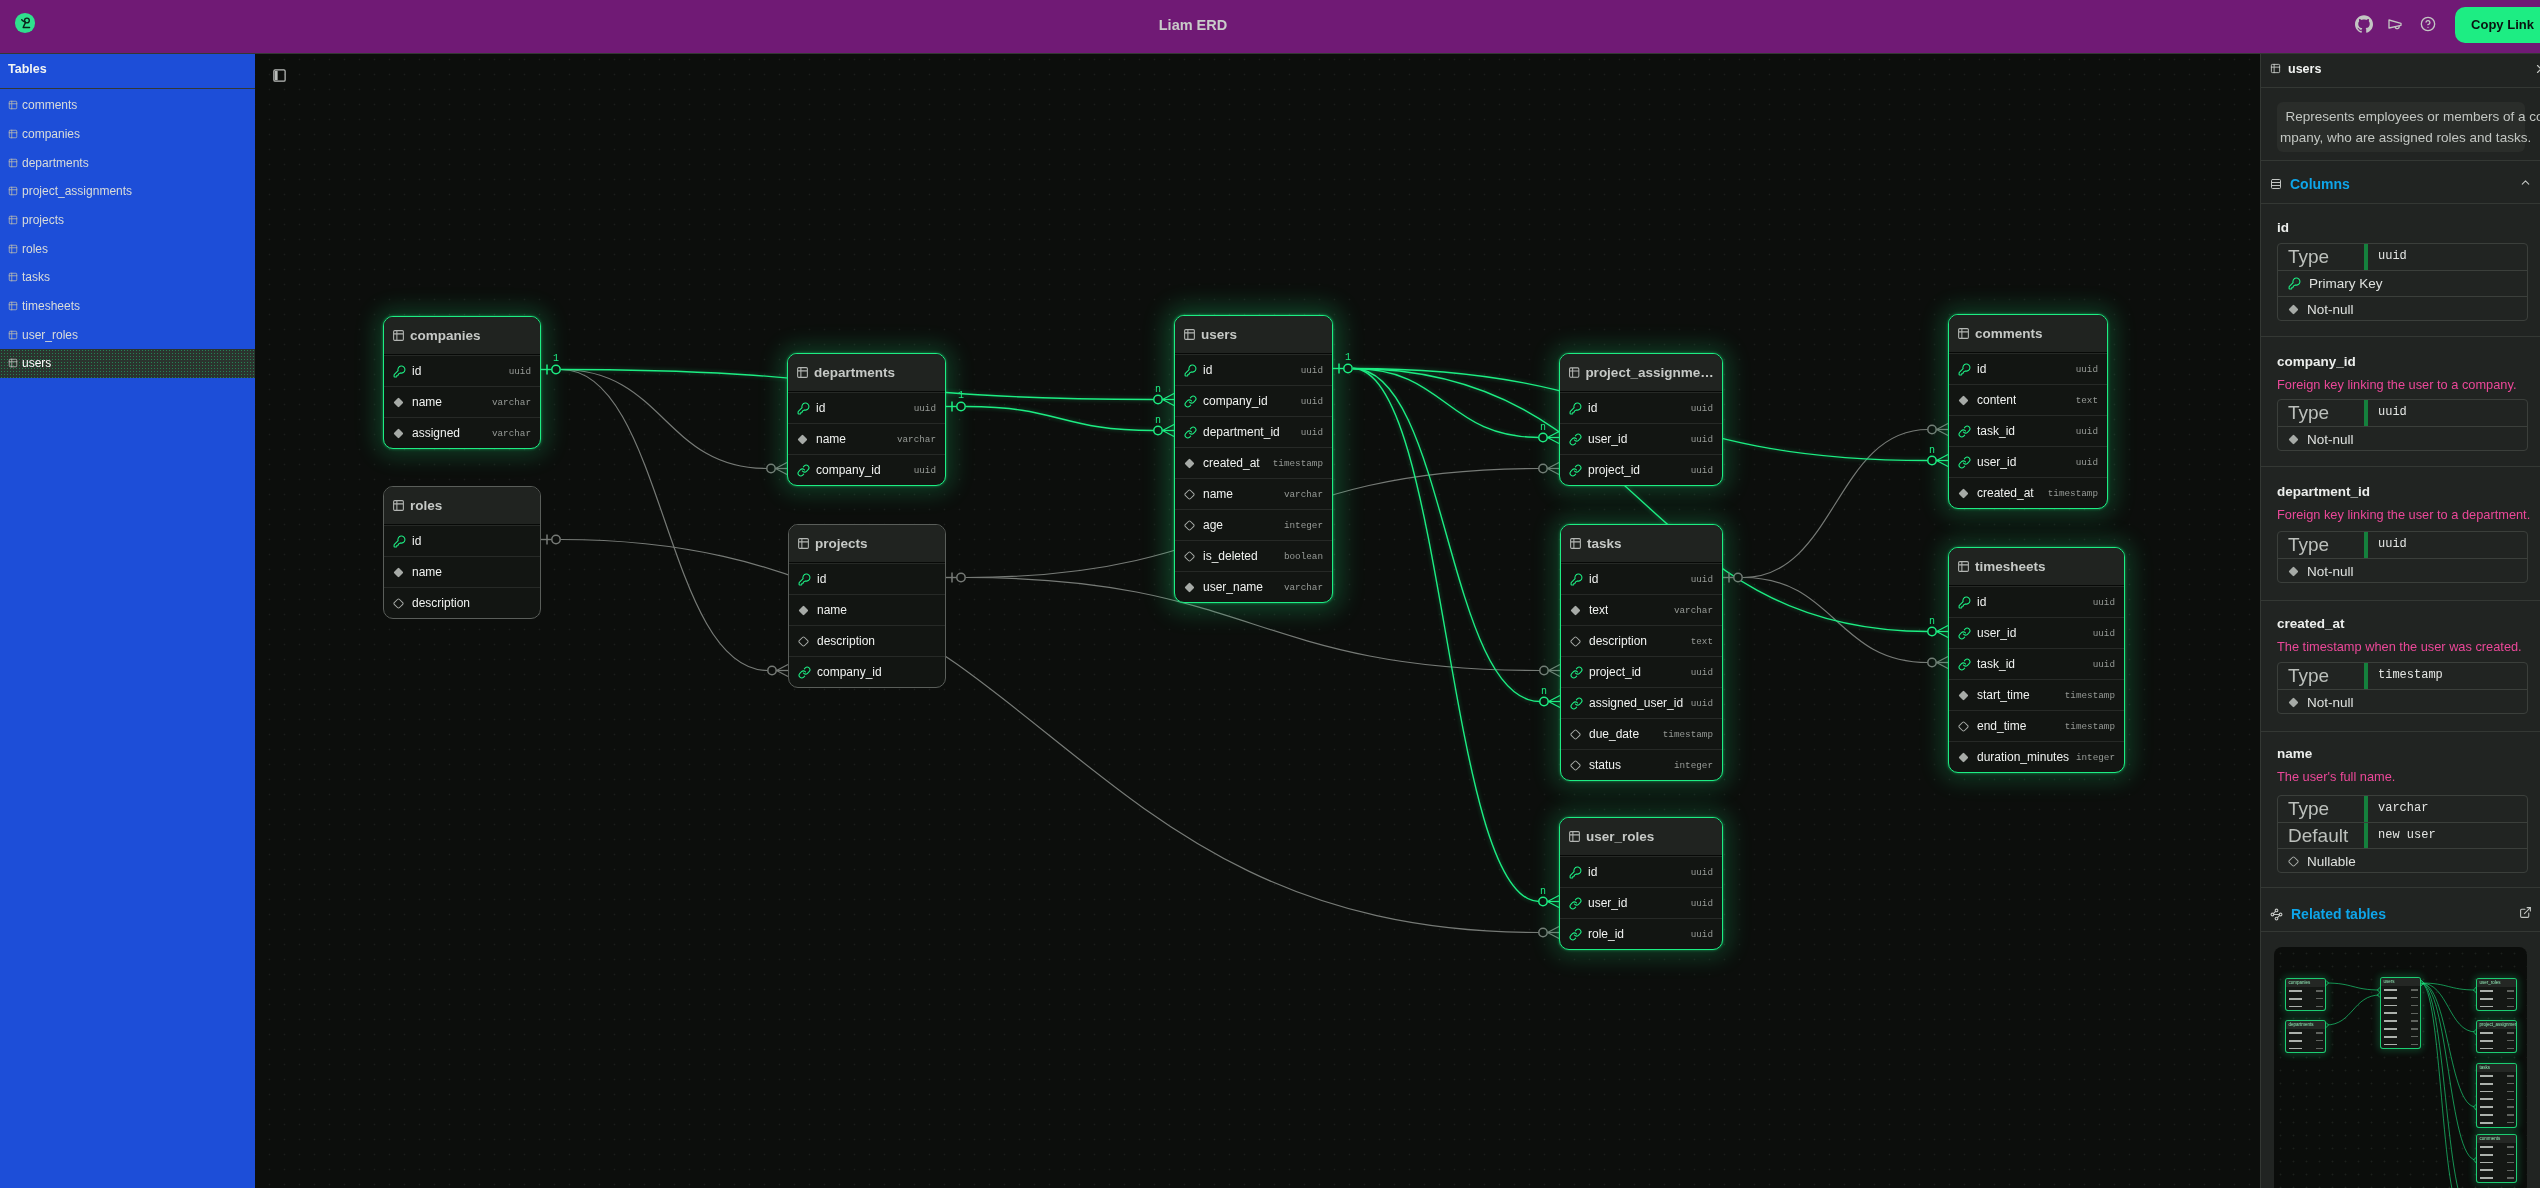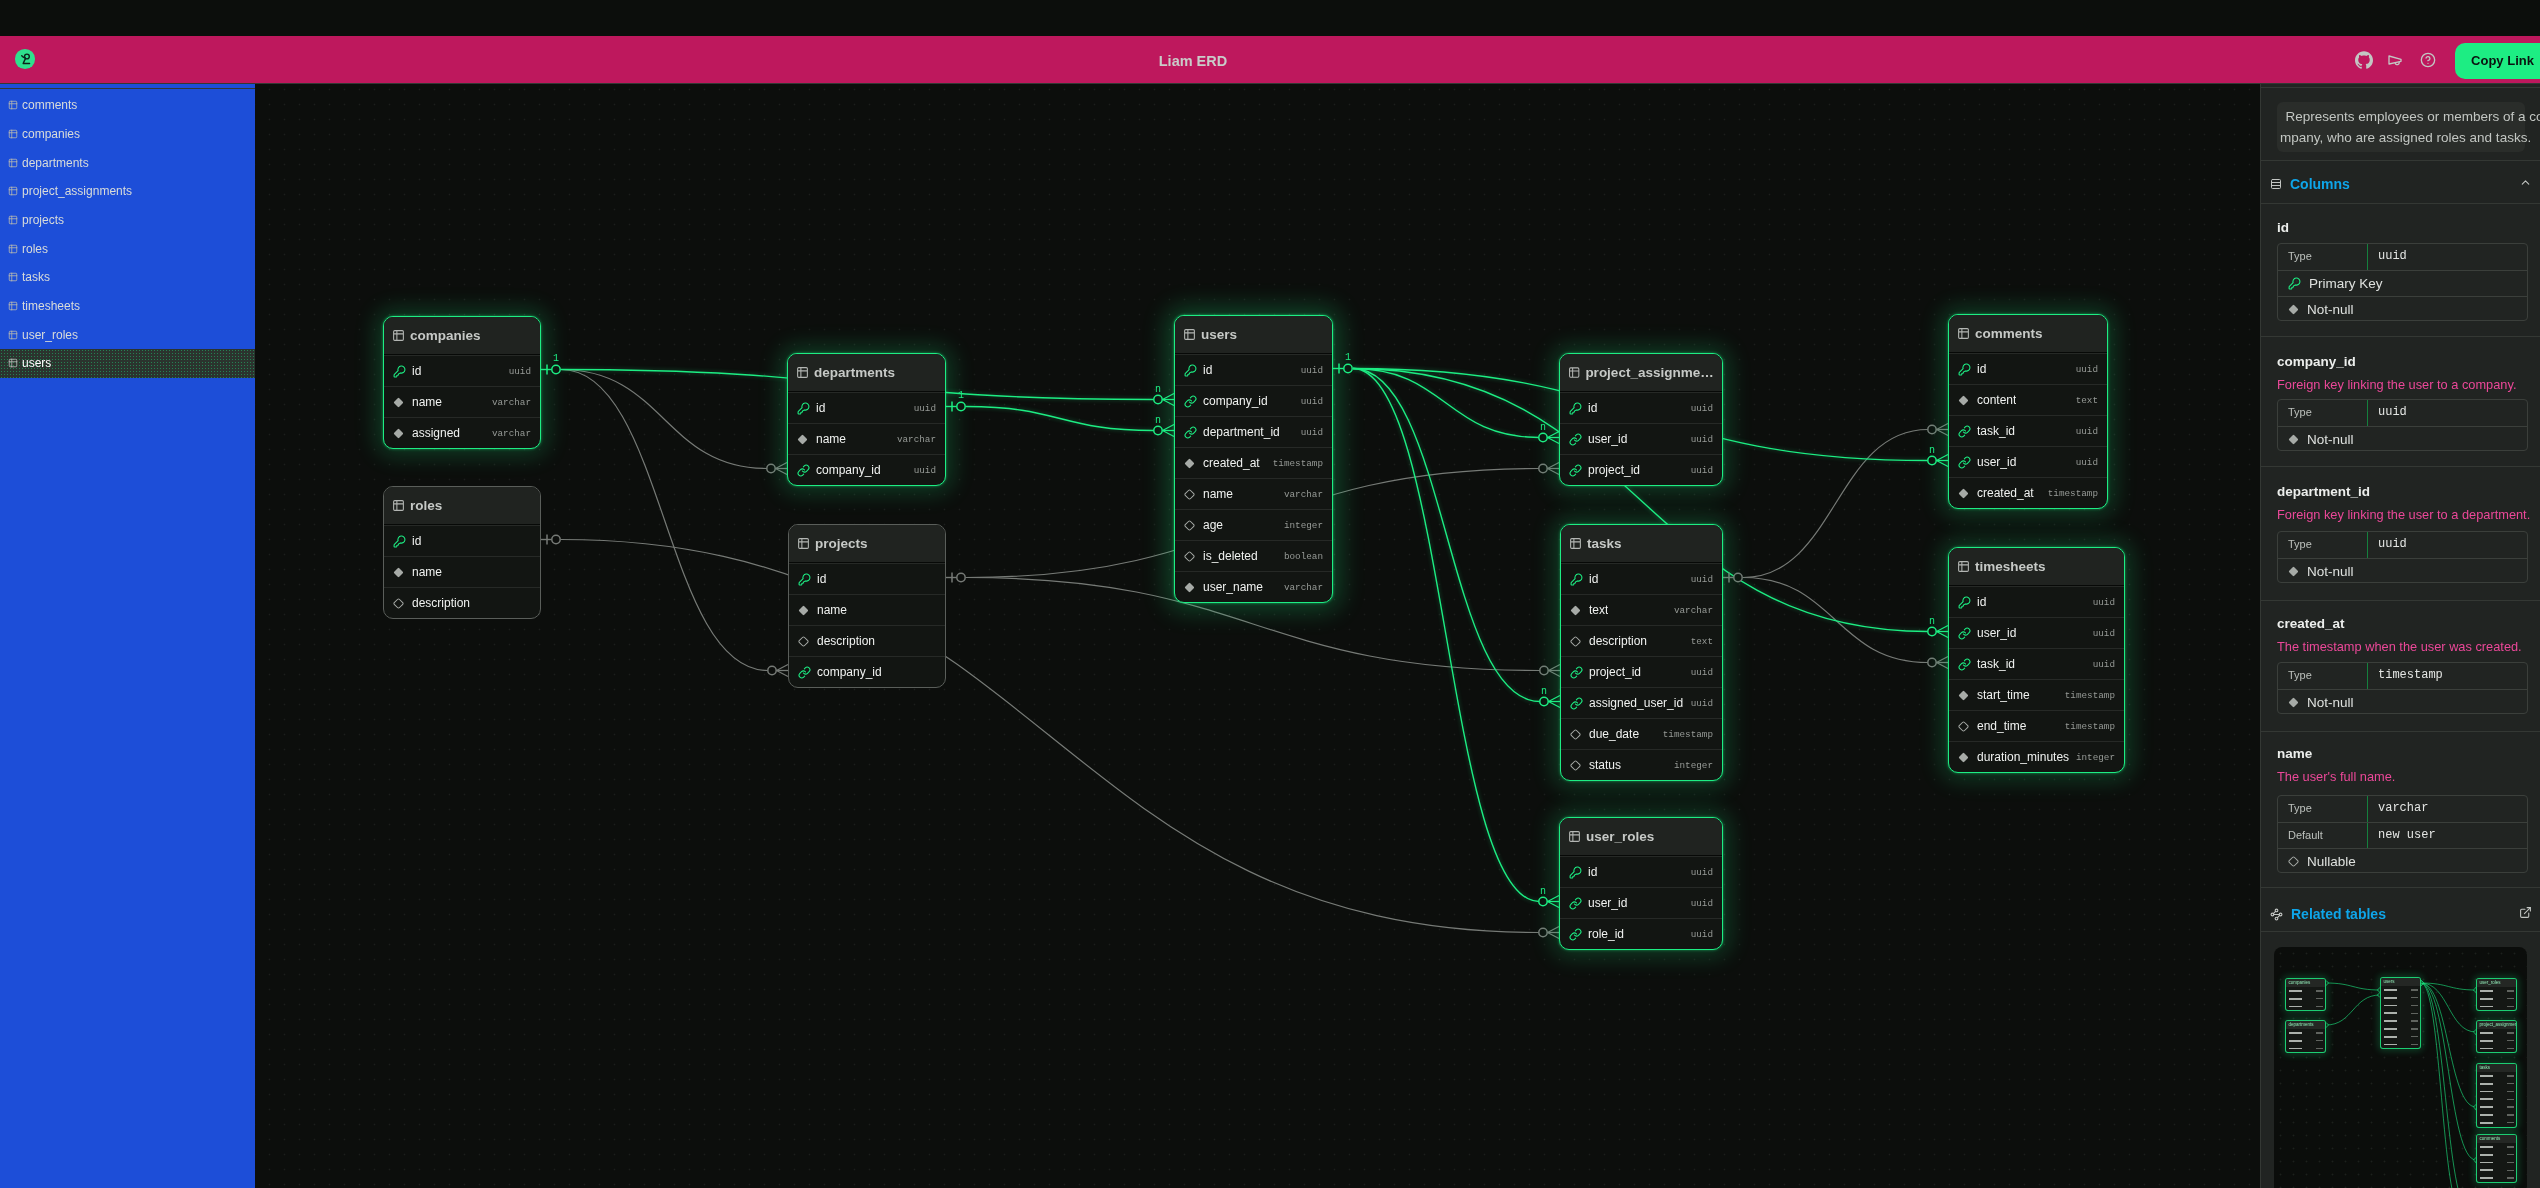--- a/index.html
+++ b/index.html
@@ -1,15 +1,15 @@
 <!DOCTYPE html>
 <html><head><meta charset="utf-8"><style>
 * { margin:0; padding:0; box-sizing:border-box; }
 html,body { width:2540px; height:1188px; overflow:hidden; background:#0c0e0c; font-family:"Liberation Sans",sans-serif; }
-.topbar { position:absolute; left:0; top:0; width:2540px; height:48px; background:#be185d; border-bottom:1px solid #343834; z-index:10;margin-top:36px; }
+.topbar { position:absolute; left:0; top:0; width:2540px; height:54px; background:#701a75; border-bottom:1px solid #343834; z-index:10; }
 .logo { position:absolute; left:14px; top:12px; }
 .title { position:absolute; left:1148px; top:0; width:90px; height:50px; line-height:50px; text-align:center; color:#c9ccc9; font-size:14.5px; font-weight:600; }
 .tbicon { position:absolute; top:13px; }
 .copybtn { position:absolute; left:2455px; top:7px; width:95px; height:36px; background:#1ded83; border-radius:10px 0 0 10px; color:#0b1210; font-size:13px; font-weight:700; text-align:center; line-height:36px; }
 .sidebar { position:absolute; left:0; top:50px; width:255px; height:1138px; background:#1d4ed8; z-index:5; }
 .sbhead { position:absolute; left:0; top:0; width:255px; height:39px; border-bottom:1px solid #343834; color:#f2f4f2; font-size:12.5px; font-weight:700; line-height:39px; padding-left:8px; }
 .sblist { position:absolute; left:0; top:41px; width:255px; }
 .sit { height:28.66px; display:flex; align-items:center; gap:4px; padding-left:8px; color:#d9dcd9; font-size:12px; }
 .sit svg { flex:0 0 auto; }
 .sit.sel { color:#fff; background-color:#2b332e; background-image:radial-gradient(rgba(29,237,131,.42) .6px, transparent 1px); background-size:3px 3px; }
@@ -31,21 +31,21 @@
 .pclose { position:absolute; left:273px; top:12px; }
 .pdesc { position:absolute; left:16px; top:52px; width:248px; height:50px; background:#2a2d2a; border-radius:6px; padding:5px 2px 5px 3px; color:#c2c6c2; font-size:13.5px; line-height:20.5px; white-space:nowrap; }
 .pdiv { position:absolute; left:0; width:280px; border-top:1px solid #343834; }
 .psec { position:absolute; left:9px; width:262px; height:28px; display:flex; align-items:center; gap:8px; color:#0ea5e9; font-size:14px; font-weight:600; }
 .pchev { margin-left:auto; }
 .plab { position:absolute; left:16px; color:#eceeec; font-size:13.5px; font-weight:700; }
 .pdes2 { position:absolute; left:16px; color:#ec4899; font-size:12.8px; white-space:nowrap; }
 .ptab { position:absolute; left:16px; width:251px; border:1px solid #3b3f3b; border-radius:4px; overflow:hidden; }
 .prow { height:26px; display:flex; border-top:1px solid #3b3f3b; }
 .prow:first-child { border-top:none; }
-.pc1 { flex:0 0 90px; border-right:1px solid #15803d; color:#bcc0bc; font-size:11px; line-height:25px; padding-left:10px; }
+.pc1 { flex:0 0 90px; border-right:4px solid #15803d; color:#bcc0bc; font-size:19px; line-height:25px; padding-left:10px; }
 .pc2 { flex:1; color:#e4e6e4; font-family:"Liberation Mono",monospace; font-size:12px; line-height:25px; padding-left:10px; }
 .pflag { display:flex; align-items:center; gap:8px; padding-left:10px; color:#dee1de; font-size:13.5px; }
 .minimap { position:absolute; left:13px; top:897px; width:253px; height:241px; background-color:#0b0d0b; background-image:radial-gradient(#1d201d .8px, transparent 1.1px); background-size:13px 13px; border-radius:8px 8px 0 0; overflow:hidden; }
 .mtbl { position:absolute; background:#141714; border:1px solid rgba(29,237,131,.85); border-radius:3px; box-shadow:0 0 7px 2px rgba(29,237,131,.22); overflow:hidden; }
 .mth { height:8px; background:#242724; color:#8fe8b5; font-size:4.5px; line-height:8px; padding-left:2.5px; white-space:nowrap; overflow:hidden; }
 .mrw { height:7.8px; display:flex; align-items:center; justify-content:space-between; padding:0 2.5px; }
 .mrw i { display:block; width:13px; height:1.7px; background:#bcc2bc; opacity:.9; }
 .mrw b { display:block; width:7px; height:1.5px; background:#60645f; }
 </style></head>
 <body>

